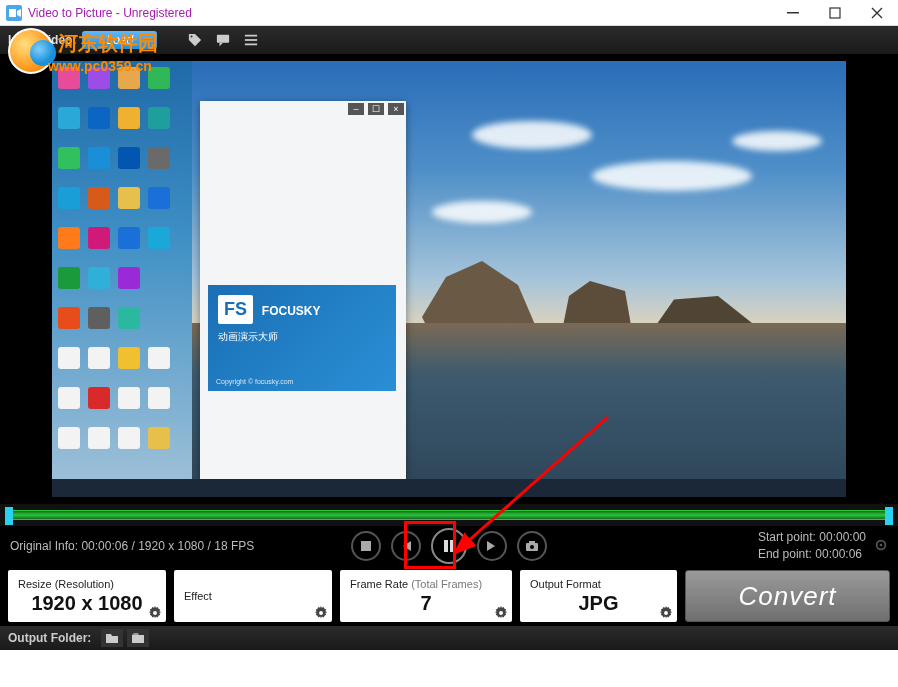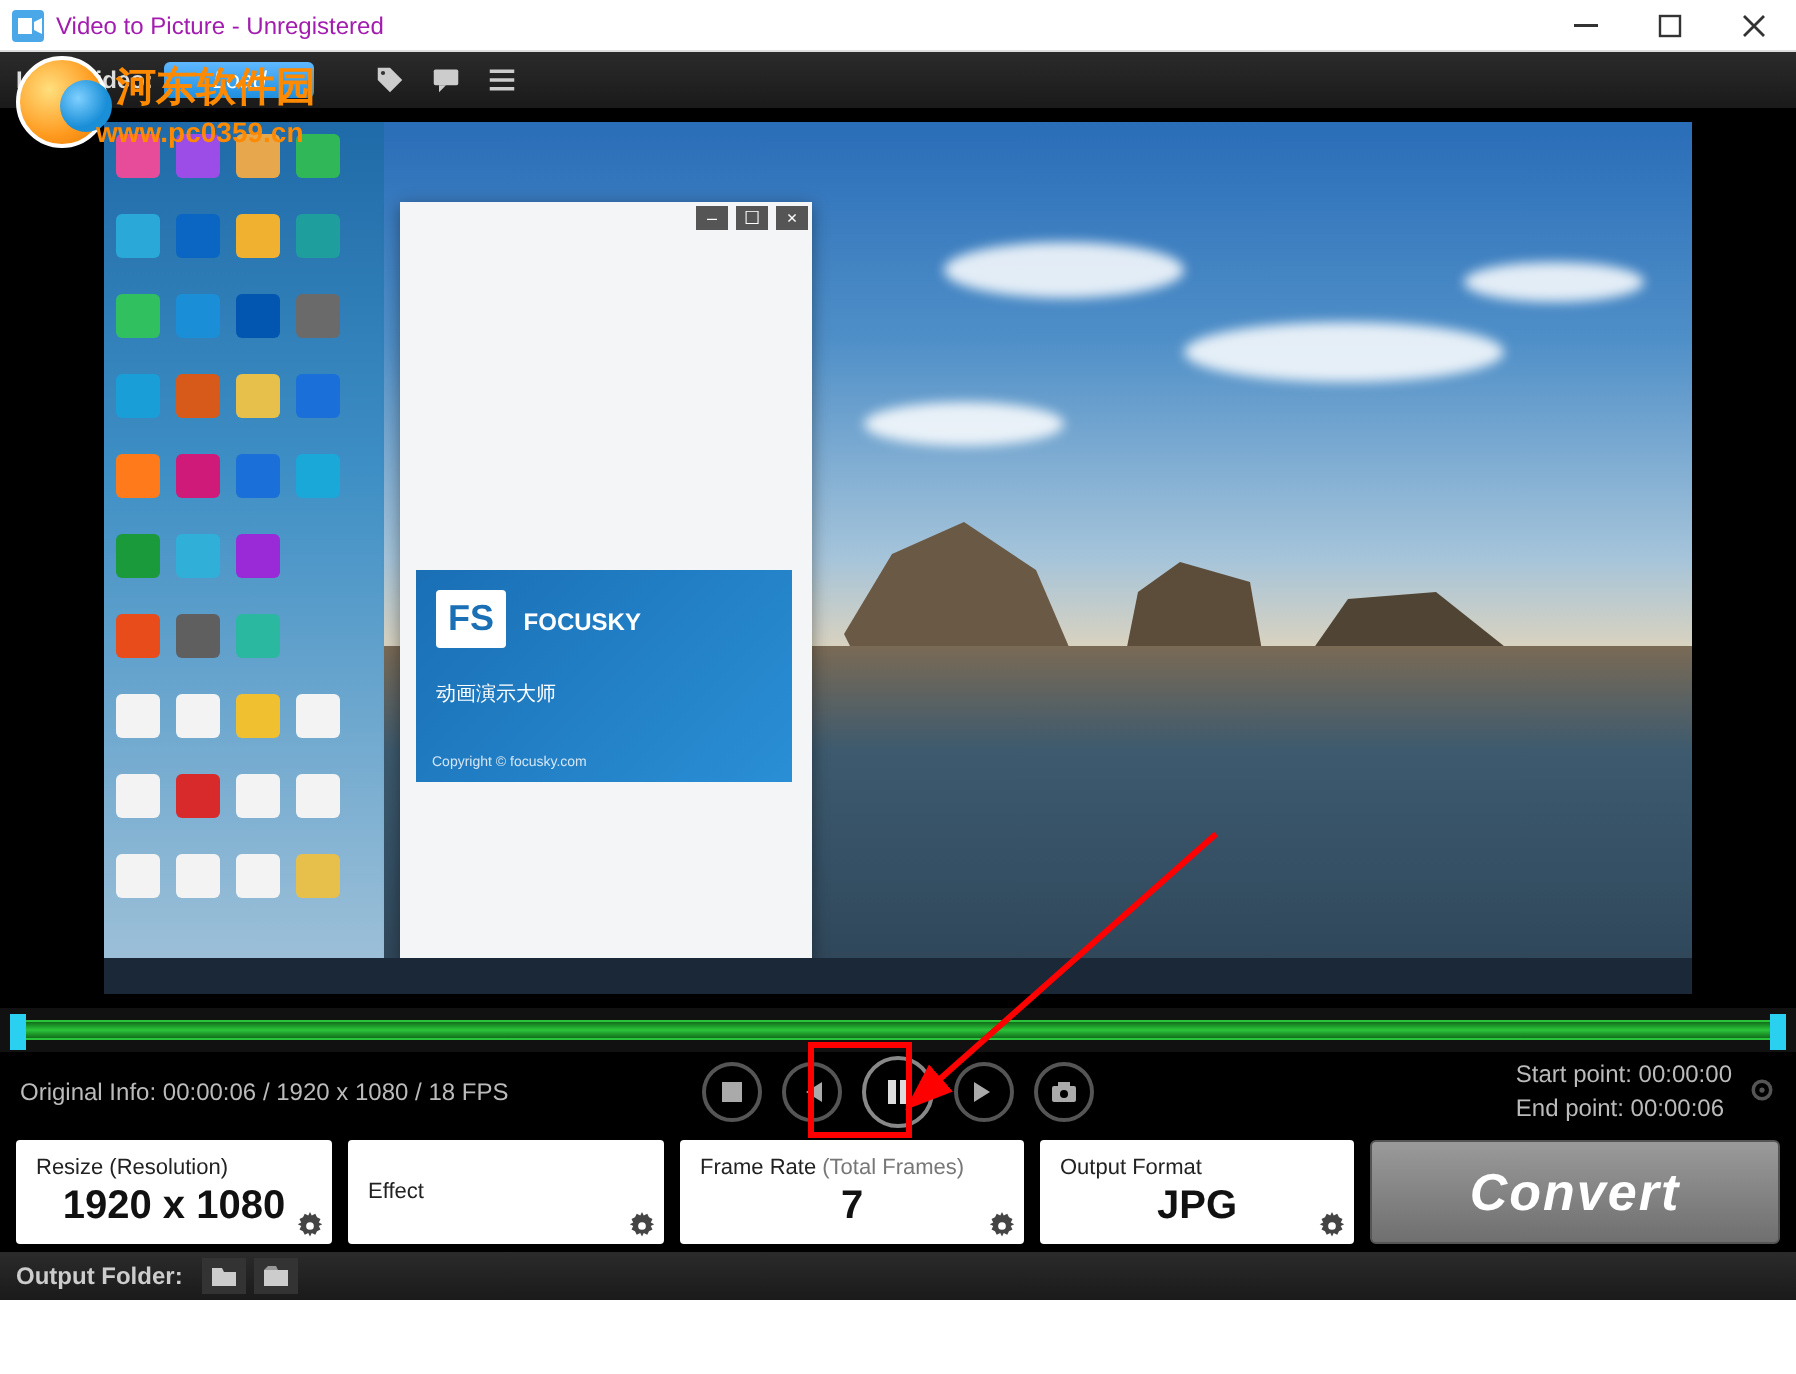--- a/index.html
+++ b/index.html
@@ -80,21 +80,21 @@
 .controls .gear { margin-left:8px; color:#555; }
 
 
 .cards { height:60px; background:#000; display:flex; align-items:center; gap:8px; padding:0 8px; }
 .card { background:#fff; border-radius:2px; height:52px; padding:4px 10px; display:flex; flex-direction:column; justify-content:center; position:relative; }
 .card.sz1{ width:158px; } .card.sz2{ width:158px; } .card.sz3{ width:172px; } .card.sz4{ width:157px; }
 .card .ctitle { font-size:11px; color:#222; }
 .card .ctitle .muted { color:#777; }
 .card .cval { font-size:20px; font-weight:bold; color:#111; text-align:center; margin-top:2px; }
 .card .cgear { position:absolute; right:4px; bottom:2px; width:14px; height:14px; }
-.convert { flex:1; height:52px; background:linear-gradient(#9a9a9a,#6f6f6f); border:1px solid #555; border-radius:3px; display:flex; align-items:center; justify-content:center; font-size:26px; font-style:italic; font-weight:bold; color:#fff; cursor:pointer; letter-spacing:1px; }
+.convert { flex:1; height:52px; background:linear-gradient(#9a9a9a,#6f6f6f); border:1px solid #555; border-radius:3px; display:flex; align-items:center; justify-content:center; font-size:26px; font-style:italic; font-weight:normal; color:#fff; cursor:pointer; letter-spacing:1px; }
 
 
 .outrow { height:24px; background:linear-gradient(#2b2b2b,#1a1a1a); display:flex; align-items:center; padding:0 8px; color:#ccc; font-size:12px; }
 .outrow .olabel { font-weight:bold; margin-right:6px; white-space:nowrap; }
 .outrow .opath { flex:1; background:#111; border:1px solid #333; padding:1px 4px; font-size:11px; color:#bbb; overflow:hidden; white-space:nowrap; }
 .outrow .obtn { width:22px; height:18px; background:#333; margin-left:4px; display:flex; align-items:center; justify-content:center; cursor:pointer; color:#ccc; }
 
 .gear-svg { width:14px; height:14px; }
 </style>
 </head>
@@ -209,21 +209,21 @@
     </div>
     <div class="popup">
       <div class="phead">
         <span>–</span>
         <span>☐</span>
         <span>×</span>
       </div>
       <div class="splash">
         <span class="fs">FS</span>
         <span class="fname">FOCUSKY</span>
-        <div style="font-size:10px;margin-top:16px;">动画演示大师</div>
+        <div style="font-size:10px;margin-top:6px;">动画演示大师</div>
         <div style="position:absolute;bottom:6px;left:8px;right:8px;font-size:7px;opacity:0.8;">Copyright © focusky.com</div>
       </div>
     </div>
     <div class="taskbar"></div>
   </div>
 </div>
 
 <svg class="arrow-ann" style="left:448px; top:405px;" width="178" height="150" viewBox="0 0 178 150">
   <defs>
       <marker id="ah" markerWidth="10" markerHeight="10" refX="2" refY="3" orient="auto">

